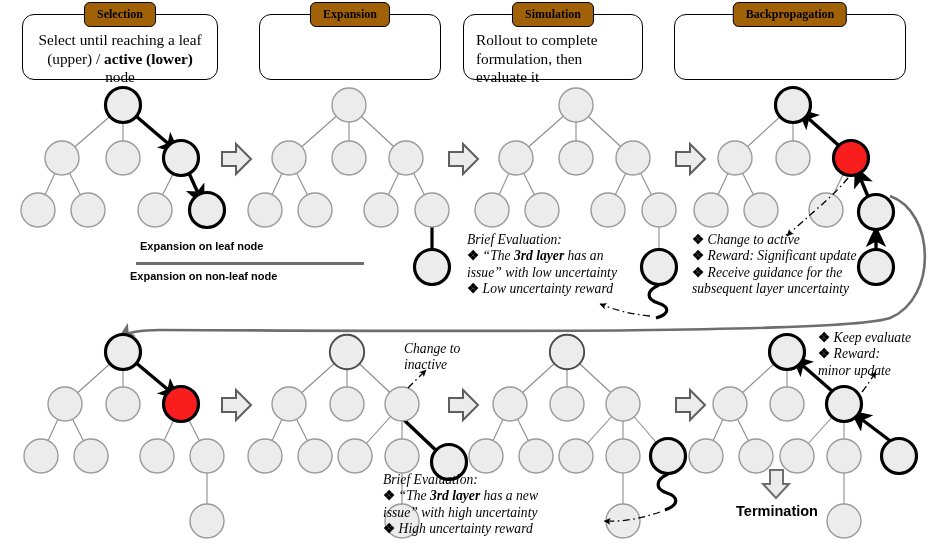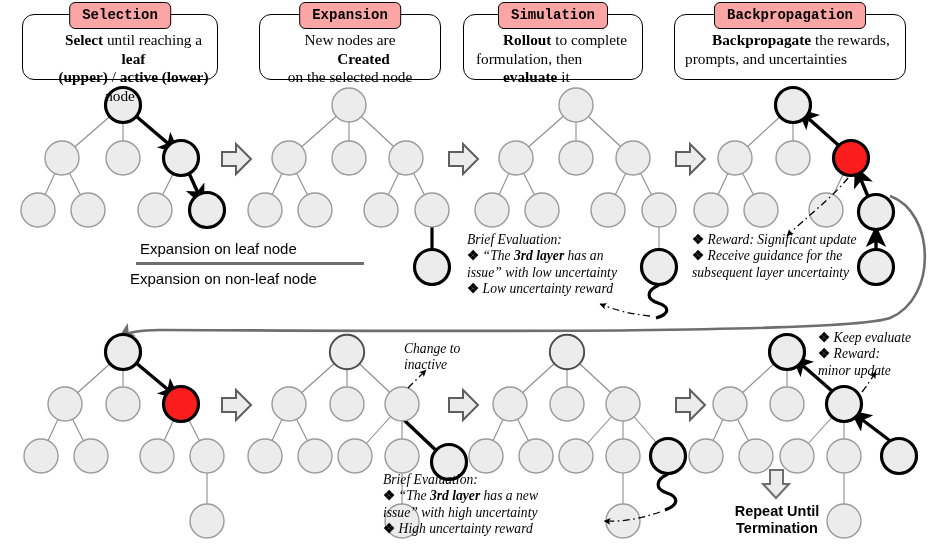--- a/index.html
+++ b/index.html
@@ -5,30 +5,30 @@
   html,body{margin:0;padding:0;background:#ffffff;}
   body{width:943px;height:547px;position:relative;overflow:hidden;
        font-family:"Liberation Serif",serif;color:#000;}
   .stage{position:absolute;left:0;top:0;width:943px;height:547px;}
   svg.layer{position:absolute;left:0;top:0;width:943px;height:547px;pointer-events:none;}
 
   
   .hdr{position:absolute;box-sizing:border-box;border:1.6px solid #000;border-radius:12px;
        background:#fff;}
   .hdr .tab{position:absolute;left:50%;top:-13px;transform:translateX(-50%);
-       border:1.8px solid #000;border-radius:6px;background:#fca5a5;
-       font-family:Liberation Mono, monospace;font-weight:bold;font-size:14px;
+       border:1.8px solid #000;border-radius:6px;background:#a16207;
+       font-family:Liberation Serif, serif;font-weight:bold;font-size:12px;
        line-height:1;padding:5px 12px 6px;white-space:nowrap;}
   .hdr .body{padding:16px 8px 5px;text-align:center;font-size:15.3px;line-height:1.22;}
-  .hdr .body b{font-weight:bold;margin-left:27px;}
+  .hdr .body b{font-weight:normal;}
   .red{color:#000000;font-weight:bold;}
 
   
   .seclabel{position:absolute;font-family:"Liberation Sans",sans-serif;
-       font-weight:normal;font-size:15px;white-space:nowrap;text-align:center;}
+       font-weight:bold;font-size:11px;white-space:nowrap;text-align:center;}
   .secrule{position:absolute;height:3px;background:#6e6e6e;}
 
   
   .note{position:absolute;font-style:italic;font-size:13.6px;line-height:1.2;}
   .note b{font-weight:bold;font-style:italic;}
   .bul{font-style:normal;font-weight:bold;}
 
   
   .boldlabel{position:absolute;font-family:"Liberation Sans",sans-serif;
        font-weight:bold;font-size:14.5px;line-height:1.18;text-align:center;}
@@ -259,57 +259,51 @@
   <div class="hdr" style="left:22px;top:14px;width:196px;height:66px;">
     <div class="tab">Selection</div>
     <div class="body">
       <div><b>Select</b><span> until reaching a </span><b>leaf</b></div>
       <div><b>(upper)</b><span> / </span><span class="red">active (lower)</span><span> node</span></div>
     </div>
   </div>
 
   <div class="hdr" style="left:259px;top:14px;width:182px;height:66px;">
     <div class="tab">Expansion</div>
-    <div class="body">
-      <div><span>New nodes are </span><b>Created</b></div>
-      <div><span>on the selected node</span></div>
-    </div>
   </div>
 
   <div class="hdr" style="left:463px;top:14px;width:180px;height:66px;">
     <div class="tab">Simulation</div>
     <div class="body" style="text-align:left;padding-left:12px;">
       <div><b>Rollout</b><span> to complete</span></div>
       <div><span>formulation</span><span>, then </span><b>evaluate</b><span> it</span></div>
     </div>
   </div>
 
   <div class="hdr" style="left:674px;top:14px;width:232px;height:66px;">
     <div class="tab">Backpropagation</div>
-    <div class="body" style="text-align:left;padding-left:10px;">
-      <div><b>Backpropagate</b><span> the rewards,</span></div>
-      <div><span>prompts, and uncertainties</span></div>
-    </div>
   </div>
 
   <div class="seclabel" style="left:140px;top:240px;">Expansion on leaf node</div>
   <div class="secrule" style="left:136px;top:262px;width:228px;"></div>
   <div class="seclabel" style="left:130px;top:270px;">Expansion on non-leaf node</div>
 
   <div class="note" style="left:467px;top:232px;width:200px;">
     <div>Brief Evaluation:</div>
     <div><span class="bul">❖</span>
       <span>“The </span><b>3rd layer</b><span> has an</span></div>
     <div>issue” with low uncertainty</div>
     <div><span class="bul">❖</span>
       <span>Low uncertainty reward</span></div>
   </div>
 
   <div class="note" style="left:692px;top:232px;width:215px;">
     <div><span class="bul">❖</span>
+      <span>Change to active</span></div>
+    <div><span class="bul">❖</span>
       <span>Reward: Significant update</span></div>
     <div><span class="bul">❖</span>
       <span>Receive guidance for the</span></div>
     <div>subsequent layer uncertainty</div>
   </div>
 
   <div class="note" style="left:404px;top:341px;width:110px;">
     <div>Change to</div>
     <div>inactive</div>
   </div>
@@ -325,17 +319,16 @@
 
   <div class="note" style="left:818px;top:330px;width:124px;">
     <div><span class="bul">❖</span>
       <span>Keep evaluate</span></div>
     <div><span class="bul">❖</span>
       <span>Reward:</span></div>
     <div>minor update</div>
   </div>
 
   <div class="boldlabel" style="left:714px;top:503px;width:126px;">
-    <div>Repeat Until</div>
     <div>Termination</div>
   </div>
 
 </div>
 
 </body></html>

